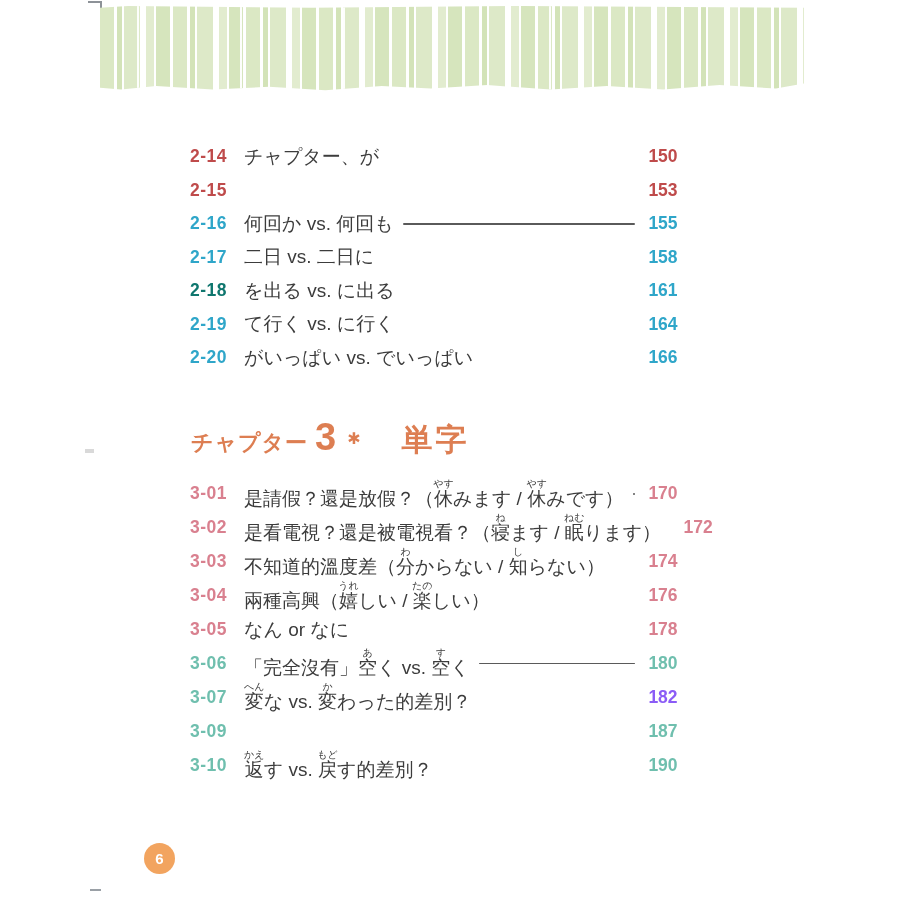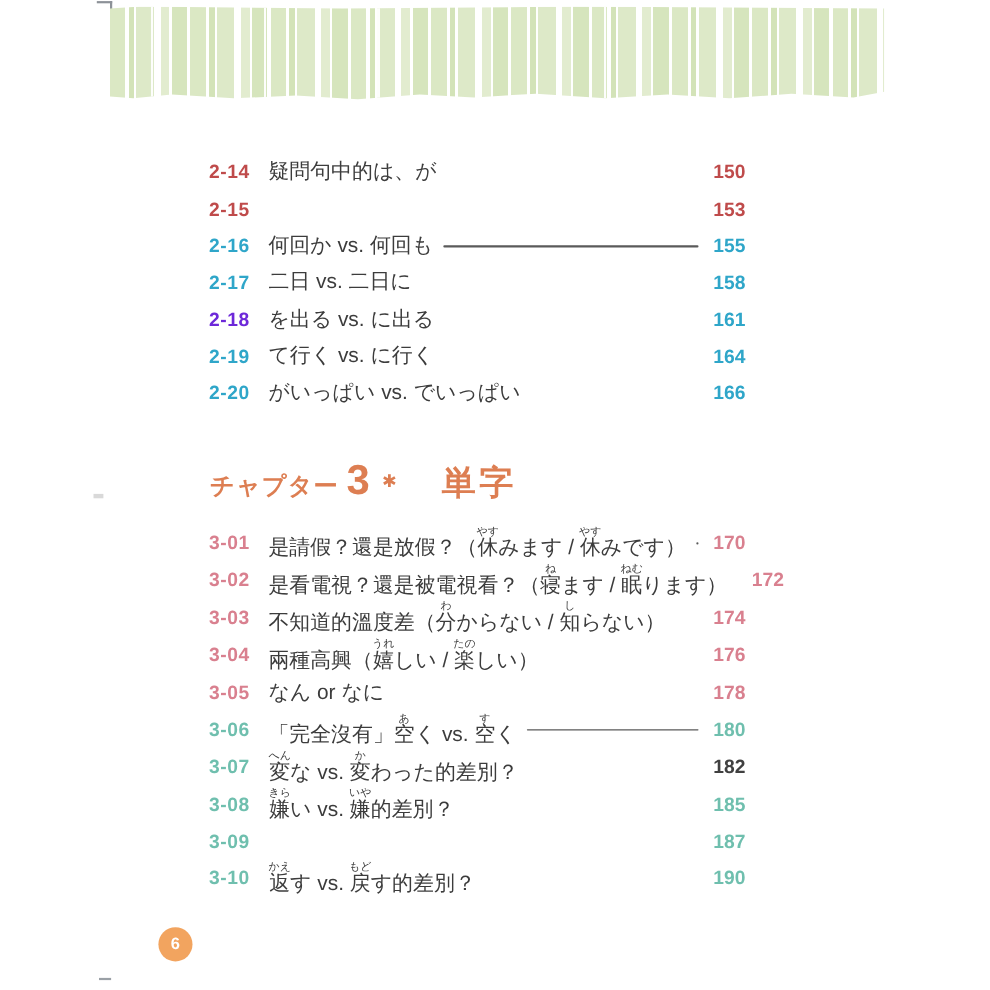--- a/index.html
+++ b/index.html
@@ -74,21 +74,21 @@
 
 <div class="page">
 
   <div class="mark-tl"></div>
   <div class="band"></div>
   <div class="mark-dash"></div>
 
   <div class="toc toc2" id="toc2">
       <div class="row">
     <span class="num" style="color: rgb(191, 75, 75);">2-14</span>
-    <span class="title">疑問句中的は、が</span>
+    <span class="title">チャプター、が</span>
     <span class="spacer"></span>
     <span class="pg" style="color: rgb(191, 75, 75);">150</span>
   </div>
       <div class="row">
     <span class="num" style="color: rgb(191, 75, 75);">2-15</span>
     <span class="spacer"></span>
     <span class="pg" style="color: rgb(191, 75, 75);">153</span>
   </div>
       <div class="row">
     <span class="num" style="color: rgb(47, 166, 201);">2-16</span>
@@ -96,21 +96,21 @@
     <span class="spacer line"></span>
     <span class="pg" style="color: rgb(47, 166, 201);">155</span>
   </div>
       <div class="row">
     <span class="num" style="color: rgb(47, 166, 201);">2-17</span>
     <span class="title">二日 vs. 二日に</span>
     <span class="spacer"></span>
     <span class="pg" style="color: rgb(47, 166, 201);">158</span>
   </div>
       <div class="row">
-    <span class="num" style="color: #6d28d9;">2-18</span>
+    <span class="num" style="color: #0f766e;">2-18</span>
     <span class="title">を出る vs. に出る</span>
     <span class="spacer"></span>
     <span class="pg" style="color: rgb(47, 166, 201);">161</span>
   </div>
       <div class="row">
     <span class="num" style="color: rgb(47, 166, 201);">2-19</span>
     <span class="title">て行く vs. に行く</span>
     <span class="spacer"></span>
     <span class="pg" style="color: rgb(47, 166, 201);">164</span>
   </div>
@@ -163,27 +163,21 @@
       <div class="row">
     <span class="num" style="color: rgb(111, 191, 174);">3-06</span>
     <span class="title">「完全沒有」<ruby>空<rt>あ</rt></ruby>く vs. <ruby>空<rt>す</rt></ruby>く</span>
     <span class="spacer line"></span>
     <span class="pg" style="color: rgb(111, 191, 174);">180</span>
   </div>
       <div class="row">
     <span class="num" style="color: rgb(111, 191, 174);">3-07</span>
     <span class="title"><ruby>変<rt>へん</rt></ruby>な vs. <ruby>変<rt>か</rt></ruby>わった的差別？</span>
     <span class="spacer"></span>
-    <span class="pg" style="color: #404040;">182</span>
-  </div>
-      <div class="row">
-    <span class="num" style="color: rgb(111, 191, 174);">3-08</span>
-    <span class="title"><ruby>嫌<rt>きら</rt></ruby>い vs. <ruby>嫌<rt>いや</rt></ruby>的差別？</span>
-    <span class="spacer"></span>
-    <span class="pg" style="color: rgb(111, 191, 174);">185</span>
+    <span class="pg" style="color: #8b5cf6;">182</span>
   </div>
       <div class="row">
     <span class="num" style="color: rgb(111, 191, 174);">3-09</span>
     <span class="spacer"></span>
     <span class="pg" style="color: rgb(111, 191, 174);">187</span>
   </div>
       <div class="row">
     <span class="num" style="color: rgb(111, 191, 174);">3-10</span>
     <span class="title"><ruby>返<rt>かえ</rt></ruby>す vs. <ruby>戻<rt>もど</rt></ruby>す的差別？</span>
     <span class="spacer"></span>

